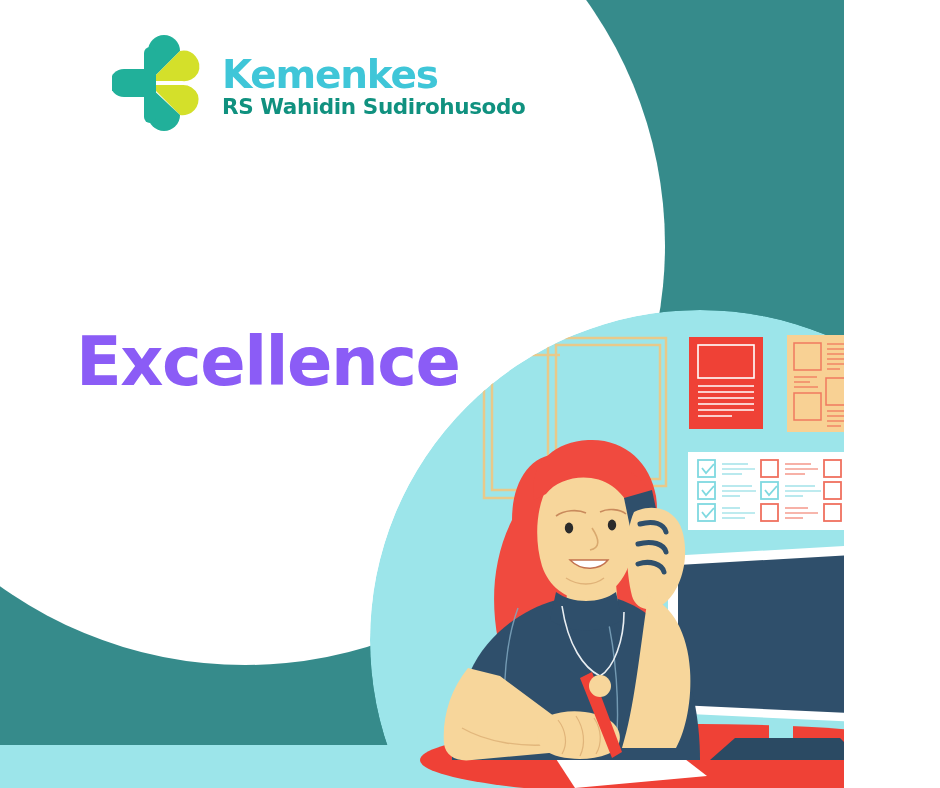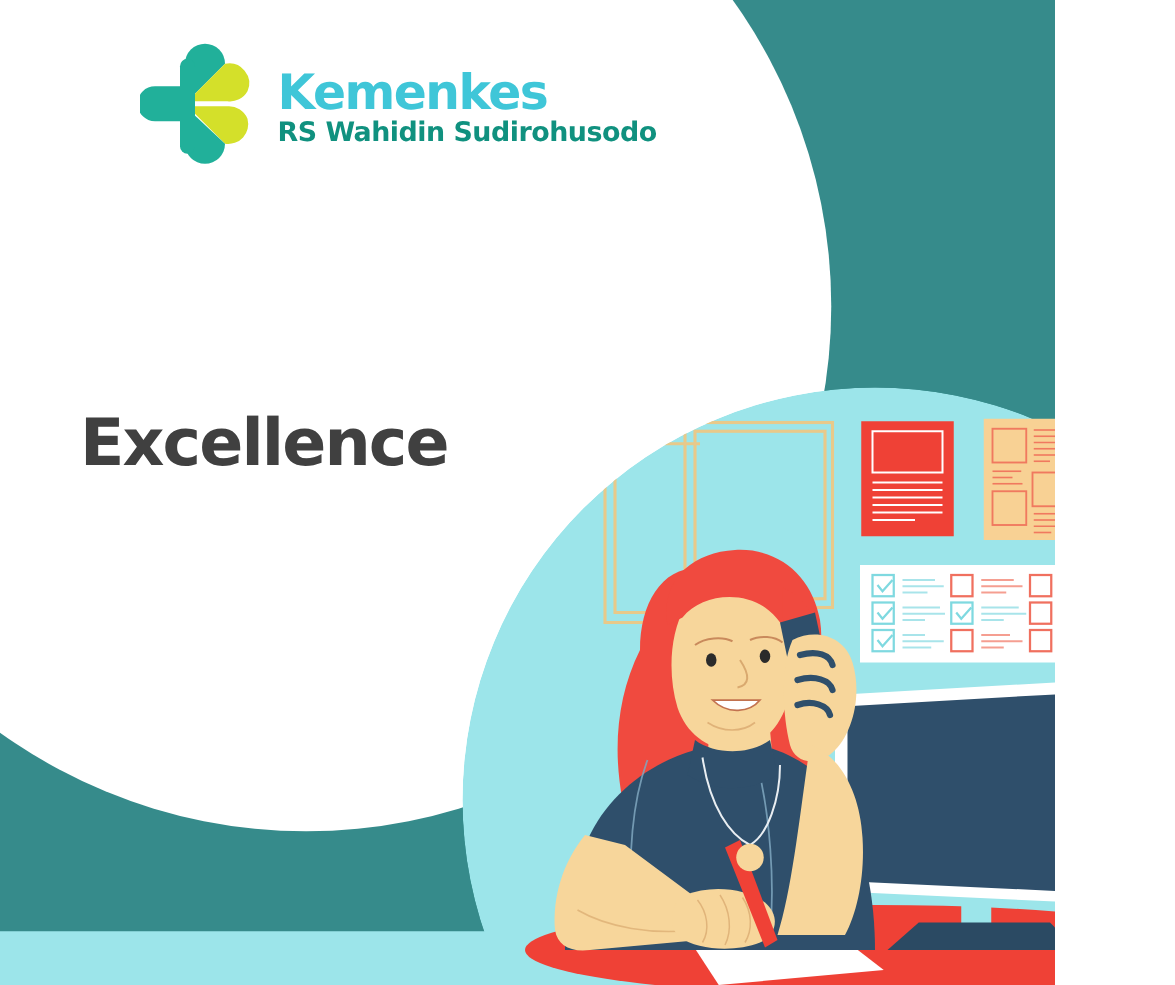--- a/index.html
+++ b/index.html
@@ -86,28 +86,28 @@
     font-family: "DejaVu Sans", sans-serif;
     font-weight: bold;
     font-size: 79px;
     line-height: 1;
     letter-spacing: -1px;
     color: #2f4f6b;
     white-space: nowrap;
   }
   .headline-excellence {
     position: absolute;
-    left: 64px;
+    left: 76px;
     top: 329px;
     font-family: "DejaVu Sans", sans-serif;
     font-weight: bold;
-    font-size: 52px;
+    font-size: 67px;
     line-height: 1;
     letter-spacing: -1.5px;
-    color: #404040;
+    color: #8b5cf6;
     white-space: nowrap;
   }
 </style>
 </head>
 <body>
 
 <div id="poster">
 
   <svg class="layer" viewBox="0 0 940 788">
     <defs>

